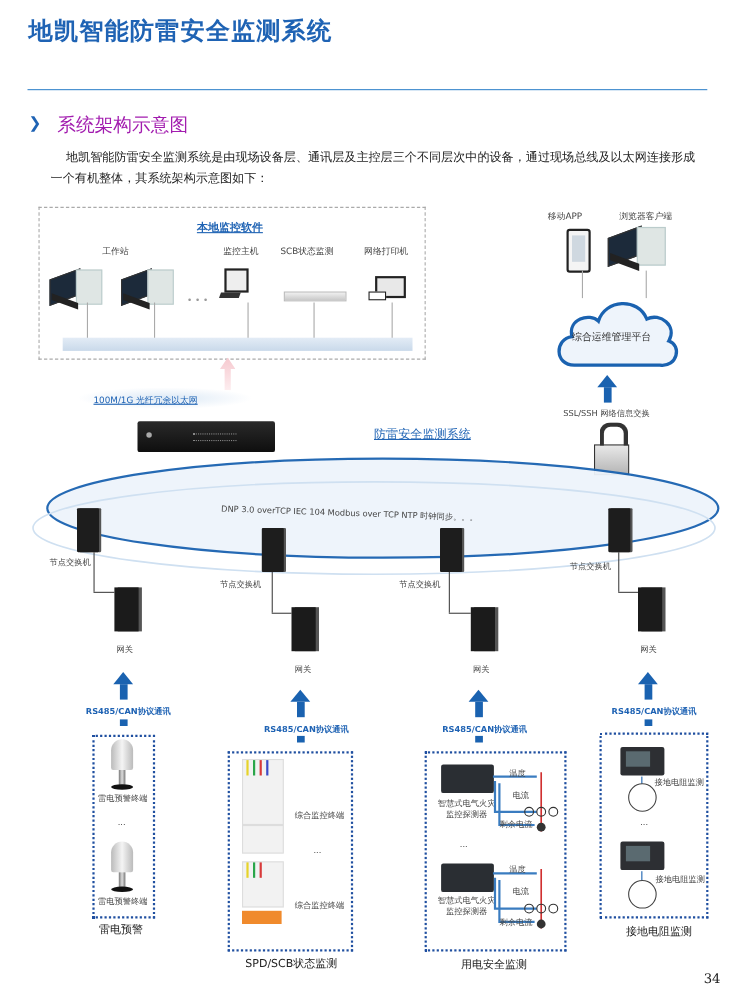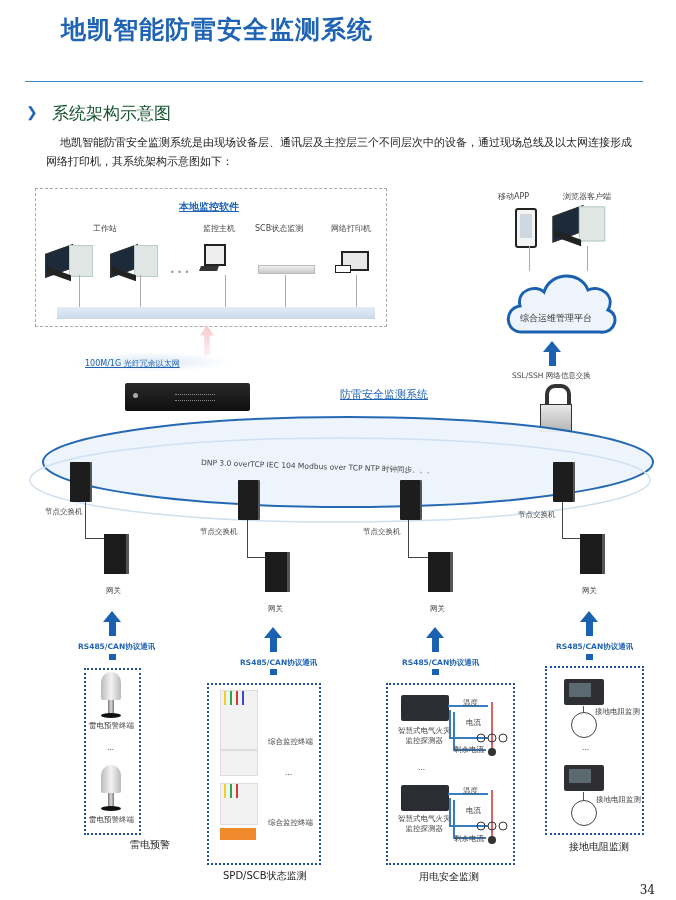--- a/index.html
+++ b/index.html
@@ -1,22 +1,22 @@
 <!DOCTYPE html>
 <html><head>
 <meta charset="utf-8">
 <style>
   html, body { margin:0; padding:0; background:#ffffff; }
   body { width:676px; height:900px; position:relative; overflow:hidden;
          font-family:"DejaVu Sans", sans-serif; color:#333; }
   .abs { position:absolute; }
-  #page-title { left:26px; top:13px; font-size:25px; color:#1f63b4; letter-spacing:1px; font-weight:bold; white-space:nowrap;margin-left:35px; }
+  #page-title { left:26px; top:13px; font-size:22px; color:#1f63b4; letter-spacing:1px; font-weight:bold; white-space:nowrap; }
   #title-rule { left:25px; top:81px; width:618px; height:1px; background:#3a88cc; }
   #section-chev { left:26px; top:104px; font-size:14px; color:#1f63b4; font-weight:bold; }
-  #section-title { left:52px; top:102px; font-size:17px; color:#14532d; white-space:nowrap; }
+  #section-title { left:52px; top:102px; font-size:17px; color:#a21caf; white-space:nowrap; }
   .intro { font-family:"DejaVu Serif", serif; font-size:11px; color:#222; white-space:nowrap; }
   #intro-1 { left:60px; top:135px; }
   #intro-2 { left:46px; top:154px; }
 
   
   #local-box { left:35px; top:188px; width:350px; height:137px; border:1px dashed #aaa; }
   .lbl { font-size:8px; color:#444; white-space:nowrap; }
   .blue-lbl { color:#1f63b4;text-decoration:underline; }
   .bus { background:linear-gradient(#e3ecf6,#c9d9ea); }
   .drop { width:1px; background:#aaa; }
@@ -52,21 +52,21 @@
   #page-num { right:21px; top:883px; font-family:"DejaVu Serif", serif; font-size:12px; color:#222; }
 </style>
 </head>
 <body>
 
 <div id="page-title" class="abs">地凯智能防雷安全监测系统</div>
 <div id="title-rule" class="abs"></div>
 <div id="section-chev" class="abs">❯</div>
 <div id="section-title" class="abs">系统架构示意图</div>
 <div id="intro-1" class="abs intro">地凯智能防雷安全监测系统是由现场设备层、通讯层及主控层三个不同层次中的设备，通过现场总线及以太网连接形成</div>
-<div id="intro-2" class="abs intro">网络打印机，其系统架构示意图如下：</div>
+<div id="intro-2" class="abs intro">一个有机整体，其系统架构示意图如下：</div>
 
 <div id="local-box" class="abs"></div>
 <div class="abs blue-lbl" style="left:179px;top:200px;font-size:10px;font-weight:bold;">本地监控软件</div>
 <div class="abs lbl" style="left:93px;top:223px;text-align:right;">工作站</div>
 <div class="abs lbl" style="left:203px;top:223px;">监控主机</div>
 <div class="abs lbl" style="left:255px;top:223px;">SCB状态监测</div>
 <div class="abs lbl" style="left:331px;top:223px;">网络打印机</div>
 
 <div class="abs pc" style="left:45px;top:245px;">
     <div class="mon"></div>
@@ -115,21 +115,21 @@
     <div class="mon"></div>
     <div class="tower"></div>
     <div class="kb"></div>
   </div>
 <div class="abs drop" style="left:529px;top:246px;height:25px;"></div>
 <div class="abs drop" style="left:587px;top:246px;height:25px;"></div>
 
 <svg class="abs" style="left:500px;top:260px;" width="120" height="80">
   <path d="M22 72 C4 72 4 48 20 46 C16 30 36 24 44 32 C50 12 80 10 88 30 C100 24 116 36 108 50 C120 54 116 74 100 72 Z" fill="#eef4fb" stroke="#1a62b0" stroke-width="3"></path>
 </svg>
-<div class="abs cloud-text" style="left:520px;top:312px;">综合运维管理平台</div>
+<div class="abs cloud-text" style="left:520px;top:300px;">综合运维管理平台</div>
 
 <div class="abs arrow-up" style="left:543px;top:341px;"></div>
 <div class="abs arrow-shaft" style="left:549px;top:352px;height:14px;"></div>
 <div class="abs lbl" style="left:512px;top:371px;font-size:7.5px;">SSL/SSH 网络信息交换</div>
 <div class="abs" style="left:538px;top:384px;width:34px;height:52px;">
   <div style="position:absolute;left:7px;top:0;width:18px;height:20px;border:4px solid #333;border-bottom:none;border-radius:10px 10px 0 0;background:transparent;"></div>
   <div style="position:absolute;left:2px;top:20px;width:30px;height:26px;background:linear-gradient(#e8e8e8,#b5b5b5);border:1px solid #333;"></div>
 </div>
 
 <svg class="abs" style="left:0;top:400px;" width="676" height="140">
@@ -193,21 +193,21 @@
     <div class="base"></div>
   </div>
 <div class="abs small" style="left:89px;top:721px;">雷电预警终端</div>
 <div class="abs small" style="left:107px;top:743px;">...</div>
 <div class="abs sensor" style="left:98px;top:765px;">
     <div class="dome"></div>
     <div class="stem"></div>
     <div class="base"></div>
   </div>
 <div class="abs small" style="left:89px;top:815px;">雷电预警终端</div>
-<div class="abs group-title" style="left:90px;top:838px;margin-left:40px;">雷电预警</div>
+<div class="abs group-title" style="left:90px;top:838px;">雷电预警</div>
 
 <div class="abs dashbox" style="left:207px;top:683px;width:110px;height:178px;"></div>
 <div class="abs spd" style="left:220px;top:690px;">
   <div style="position:absolute;left:3px;top:0;width:2px;height:14px;background:#e6d32a;"></div>
   <div style="position:absolute;left:9px;top:0;width:2px;height:14px;background:#2aa64a;"></div>
   <div style="position:absolute;left:15px;top:0;width:2px;height:14px;background:#d83a3a;"></div>
   <div style="position:absolute;left:21px;top:0;width:2px;height:14px;background:#3a4ac8;"></div>
 </div>
 <div class="abs spd" style="left:220px;top:750px;height:24px;"></div>
 <div class="abs small" style="left:268px;top:737px;">综合监控终端</div>

